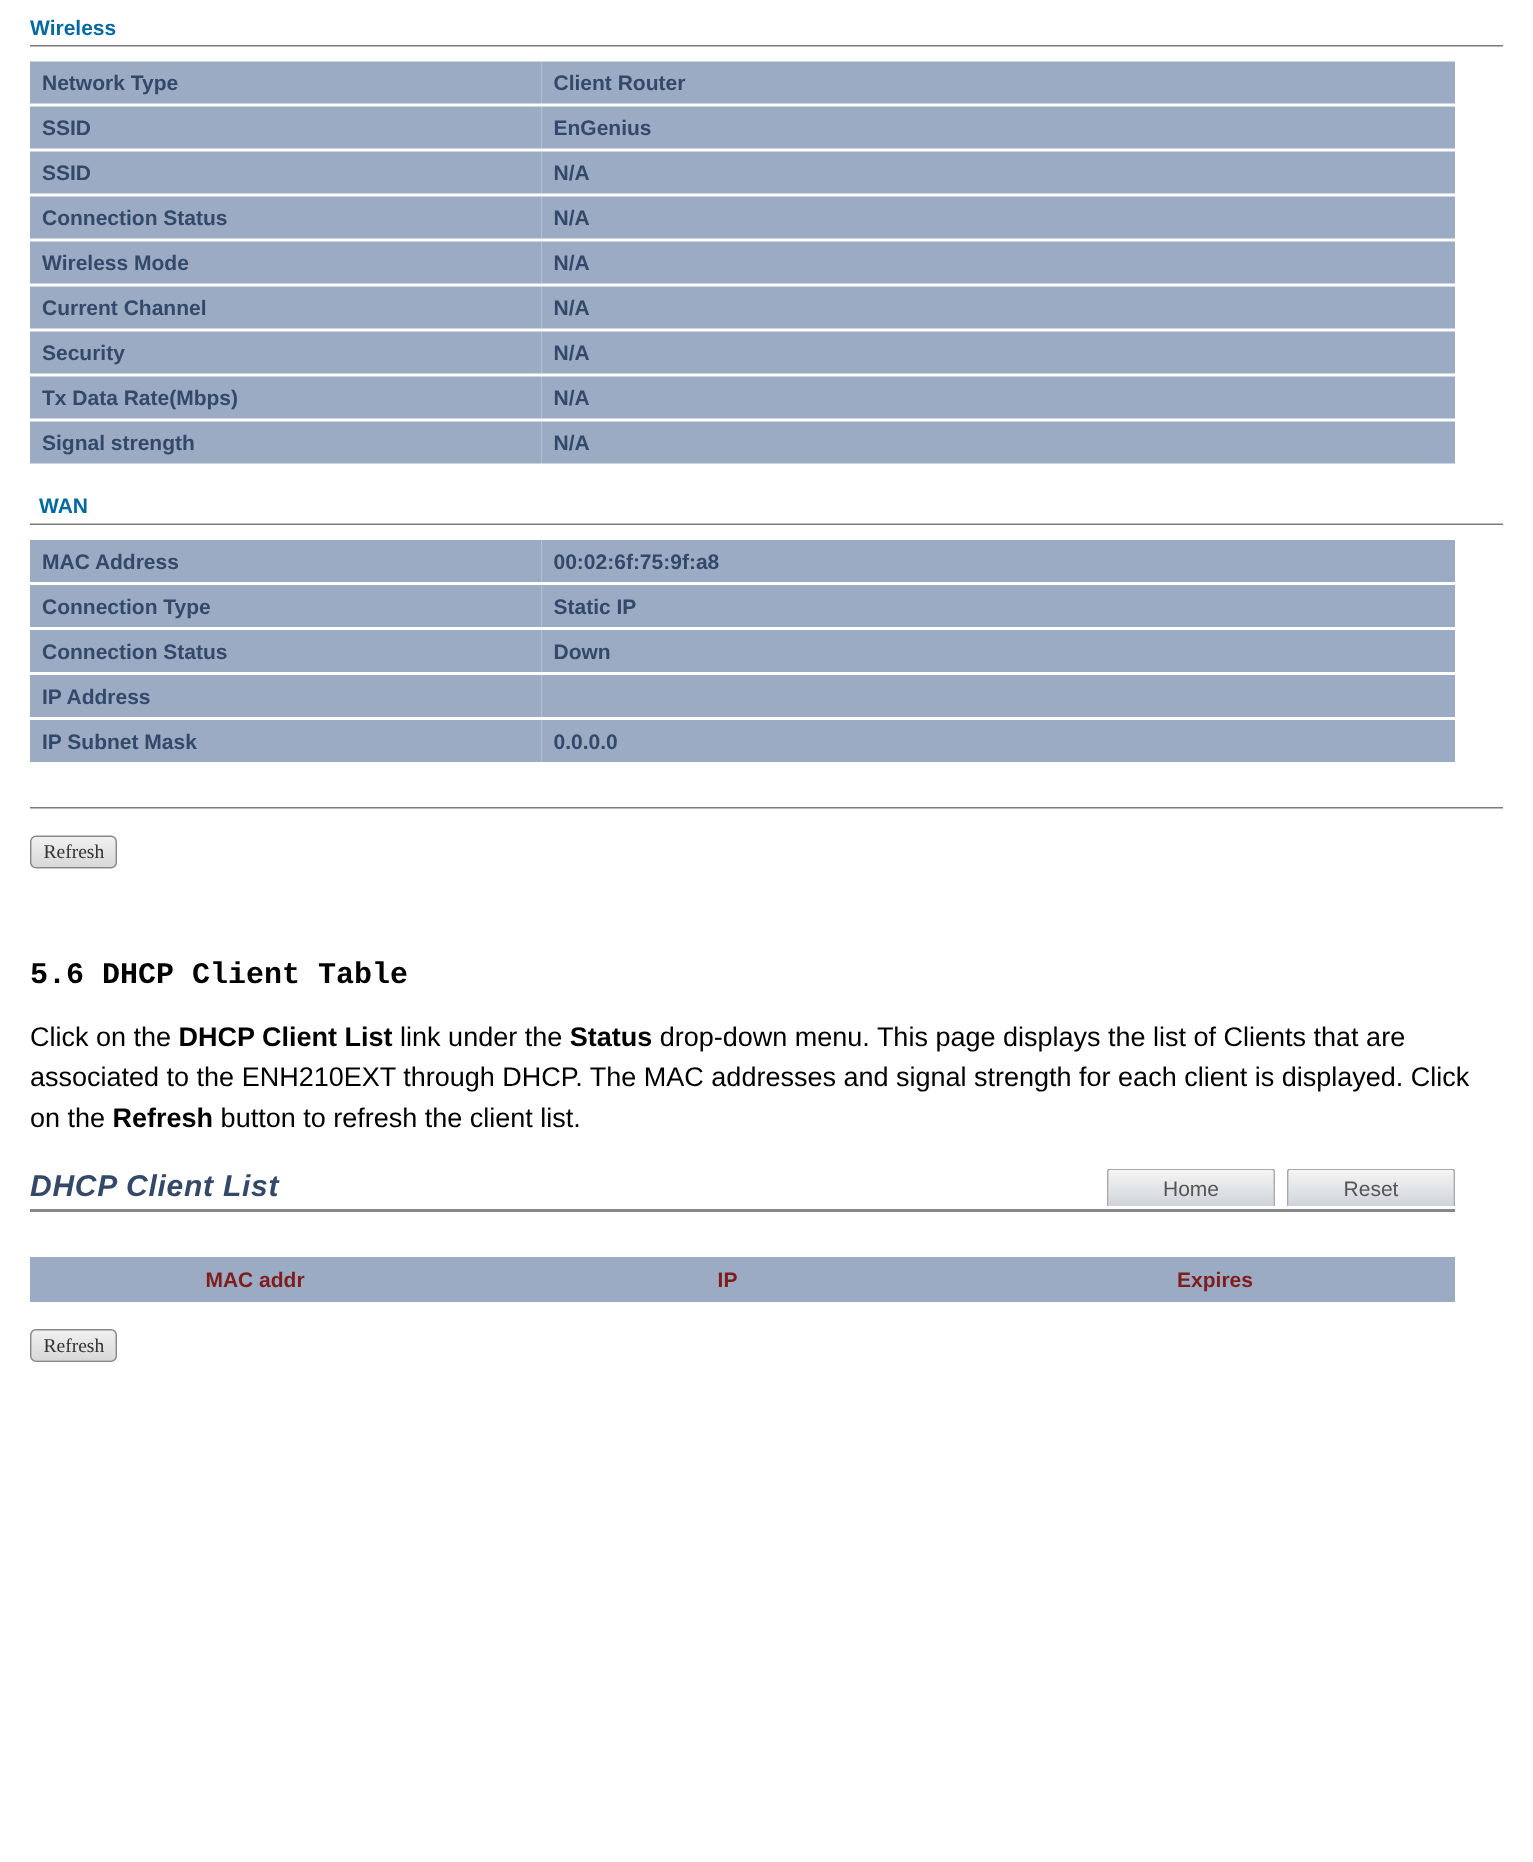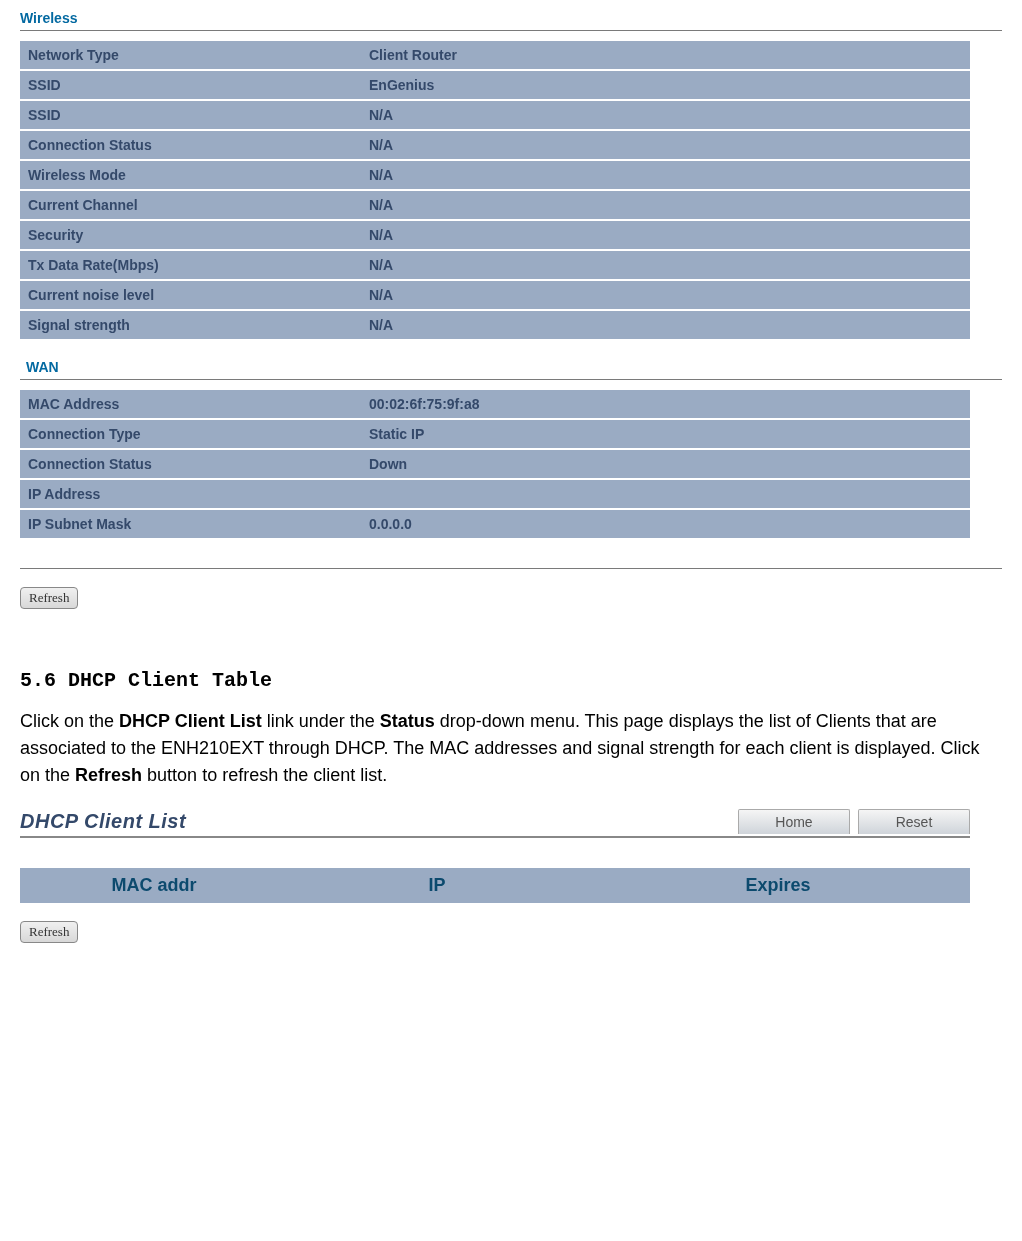--- a/index.html
+++ b/index.html
@@ -103,24 +103,24 @@
     width: 950px;
   }
   table.client-table {
     border-collapse: separate;
     border-spacing: 0;
     width: 950px;
     margin-bottom: 14px;
   }
   table.client-table th {
     background: #9aabc3;
-    color: #0c4a6e;
-    font-weight: bold;
-    font-size: 18px;
-    padding: 7px 4px;
+    color: #7f1d1d;
+    font-weight: bold;
+    font-size: 14px;
+    padding: 7px 20px;
     border: none;
     text-align: center;
   }
   table.client-table th.col-mac { width: 260px; }
   table.client-table th.col-ip { width: 290px; }
   table.client-table th.col-exp { }
 </style>
 </head>
 <body>
 
@@ -154,24 +154,20 @@
       <tr>
         <td class="label">Current Channel</td>
         <td class="value">N/A</td>
       </tr>
       <tr>
         <td class="label">Security</td>
         <td class="value">N/A</td>
       </tr>
       <tr>
         <td class="label">Tx Data Rate(Mbps)</td>
-        <td class="value">N/A</td>
-      </tr>
-      <tr>
-        <td class="label">Current noise level</td>
         <td class="value">N/A</td>
       </tr>
       <tr>
         <td class="label">Signal strength</td>
         <td class="value">N/A</td>
       </tr>
     </tbody>
 </table>
 
 

